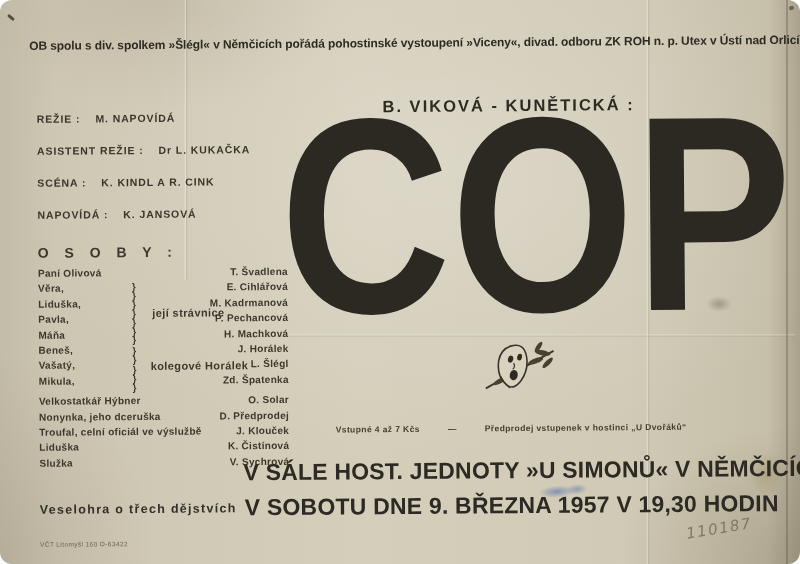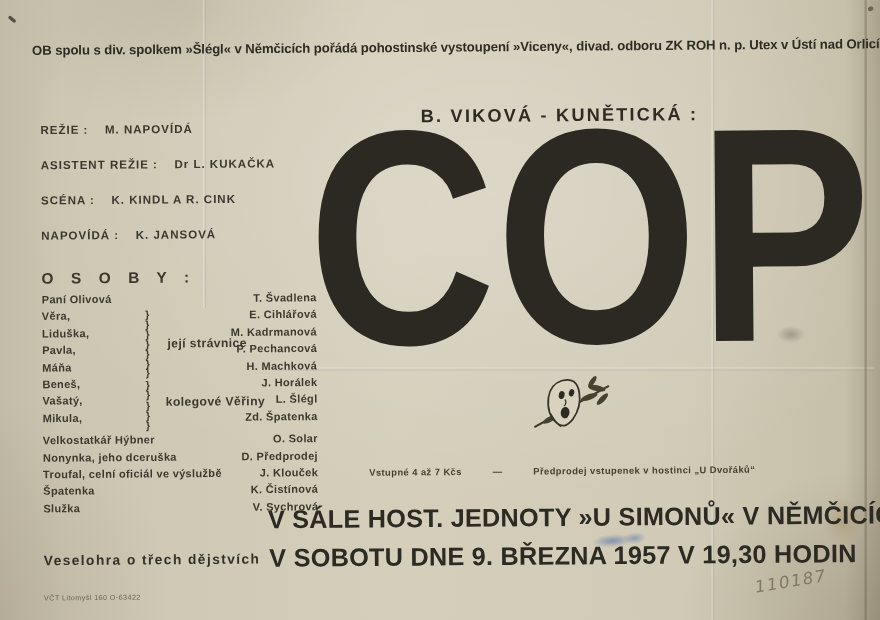--- a/index.html
+++ b/index.html
@@ -4,20 +4,21 @@
 <style>
   html,body{margin:0;padding:0;width:800px;height:564px;overflow:hidden;}
   body{font-family:"Liberation Sans","DejaVu Sans",sans-serif;}
   .poster{position:absolute;inset:0;
     background:
       radial-gradient(ellipse 620px 420px at 55% 30%, rgba(255,255,255,0.20), rgba(255,255,255,0) 70%),
       radial-gradient(ellipse 260px 200px at 100% 100%, rgba(105,95,72,0.28), rgba(105,95,72,0) 70%),
       radial-gradient(ellipse 220px 300px at 0% 100%, rgba(112,102,80,0.18), rgba(112,102,80,0) 70%),
       radial-gradient(ellipse 250px 160px at 20% 0%, rgba(120,110,88,0.14), rgba(120,110,88,0) 70%),
       linear-gradient(90deg,#c3bca8 0%,#cdc6b2 7%,#d4ceba 45%,#d0cab6 78%,#c6bfa9 96%,#aaa28c 100%);
+    border-radius: 12px;
   }
   .crease{position:absolute;pointer-events:none;}
   .crease.v1{left:184px;top:0;width:4px;height:280px;
     background:linear-gradient(90deg,rgba(0,0,0,0) ,rgba(255,255,255,0.35) 40%,rgba(90,80,60,0.14) 60%,rgba(0,0,0,0));}
   .crease.v2{left:646px;top:0;width:4px;height:564px;
     background:linear-gradient(90deg,rgba(0,0,0,0),rgba(255,255,255,0.30) 40%,rgba(90,80,60,0.12) 60%,rgba(0,0,0,0));}
   .crease.h1{left:250px;top:334px;width:545px;height:3px;
     background:linear-gradient(180deg,rgba(255,255,255,0.28),rgba(95,85,64,0.14));}
   .crease.edge{left:786px;top:0;width:2px;height:564px;background:rgba(88,80,62,0.35);}
   .stain1{position:absolute;left:748px;top:452px;width:36px;height:44px;border-radius:50%;
@@ -150,42 +151,42 @@
       </div>
       <div class="cast-row">
         <span class="role">Nonynka, jeho dceruška</span>
         <span class="actor">D. Předprodej</span>
       </div>
       <div class="cast-row">
         <span class="role">Troufal, celní oficiál ve výslužbě</span>
         <span class="actor">J. Klouček</span>
       </div>
       <div class="cast-row">
-        <span class="role">Špatenka</span>
+        <span class="role">Liduška</span>
         <span class="actor">K. Čistínová</span>
       </div>
       <div class="cast-row">
         <span class="role">Služka</span>
         <span class="actor">V. Sychrová</span>
       </div>
 
       <div class="brace-col brace-g1">}
 }
 }
 }
 }
 }
 }</div>
       <div class="group-label label-g1">její strávnice</div>
       <div class="brace-col brace-g2">}
 }
 }
 }
 }</div>
-      <div class="group-label label-g2">kolegové Věřiny</div>
+      <div class="group-label label-g2">kolegové Horálek</div>
     </div>
 
     <div class="author">B. VIKOVÁ - KUNĚTICKÁ :</div>
     <div class="title">COP</div>
 
     <div class="mask">
       <svg width="82" height="62" viewBox="0 0 82 62">
         <path d="M6 52 L74 15" stroke="#3c382e" stroke-width="2" fill="none"></path>
         <ellipse cx="20" cy="45" rx="7" ry="2.4" transform="rotate(-28 20 45)" fill="#46422f"></ellipse>
         <ellipse cx="56" cy="25" rx="8" ry="2.6" transform="rotate(-20 56 25)" fill="#46422f"></ellipse>

